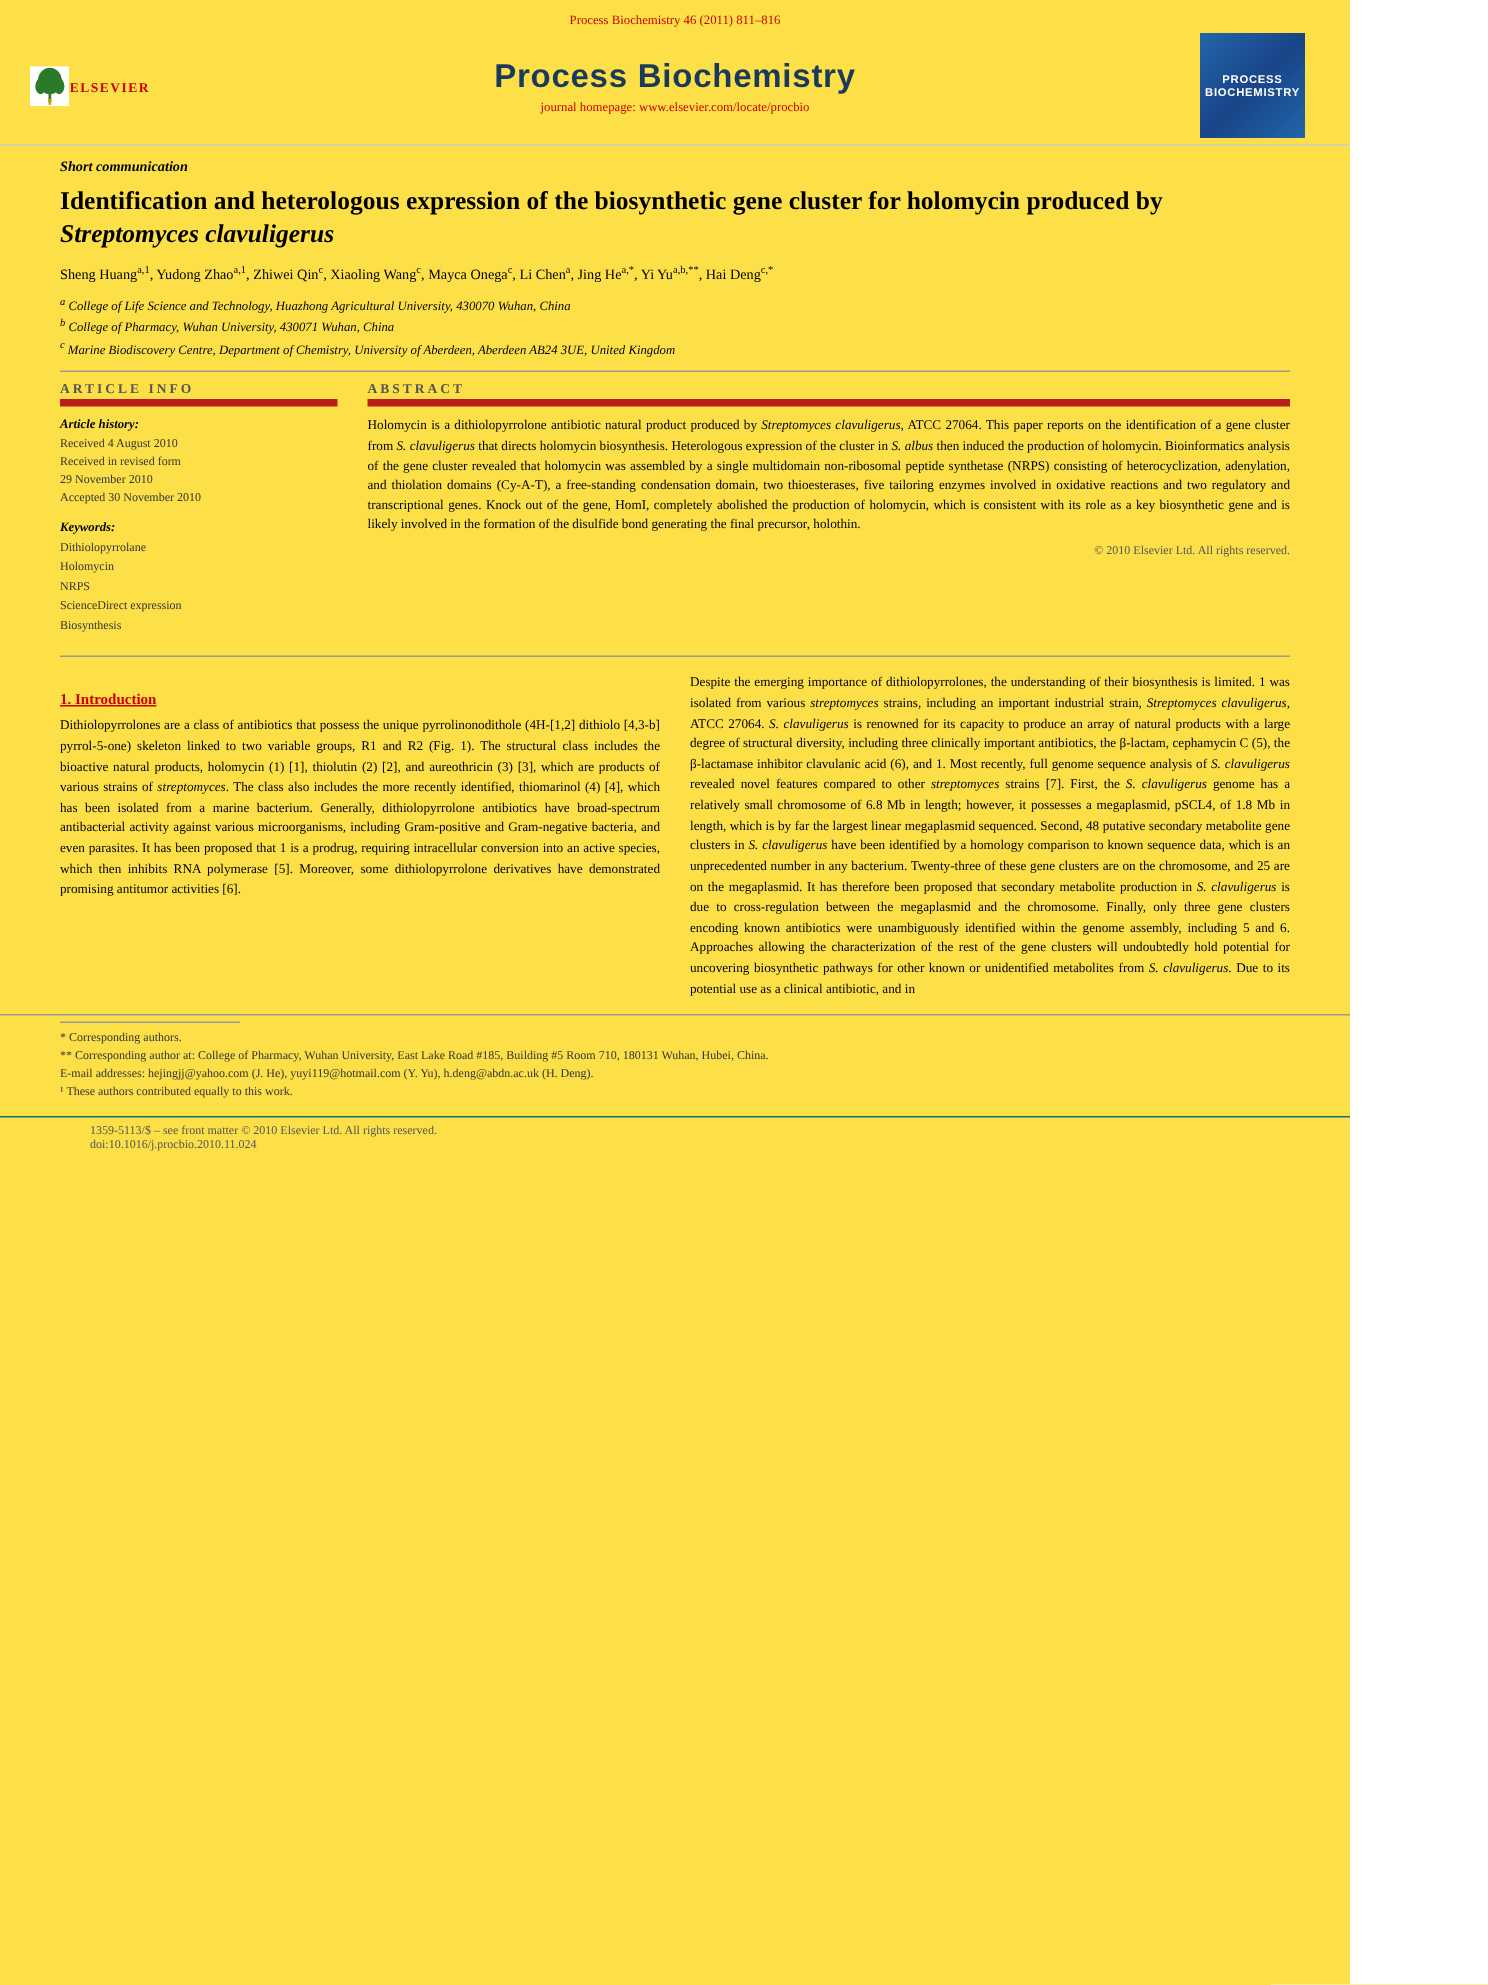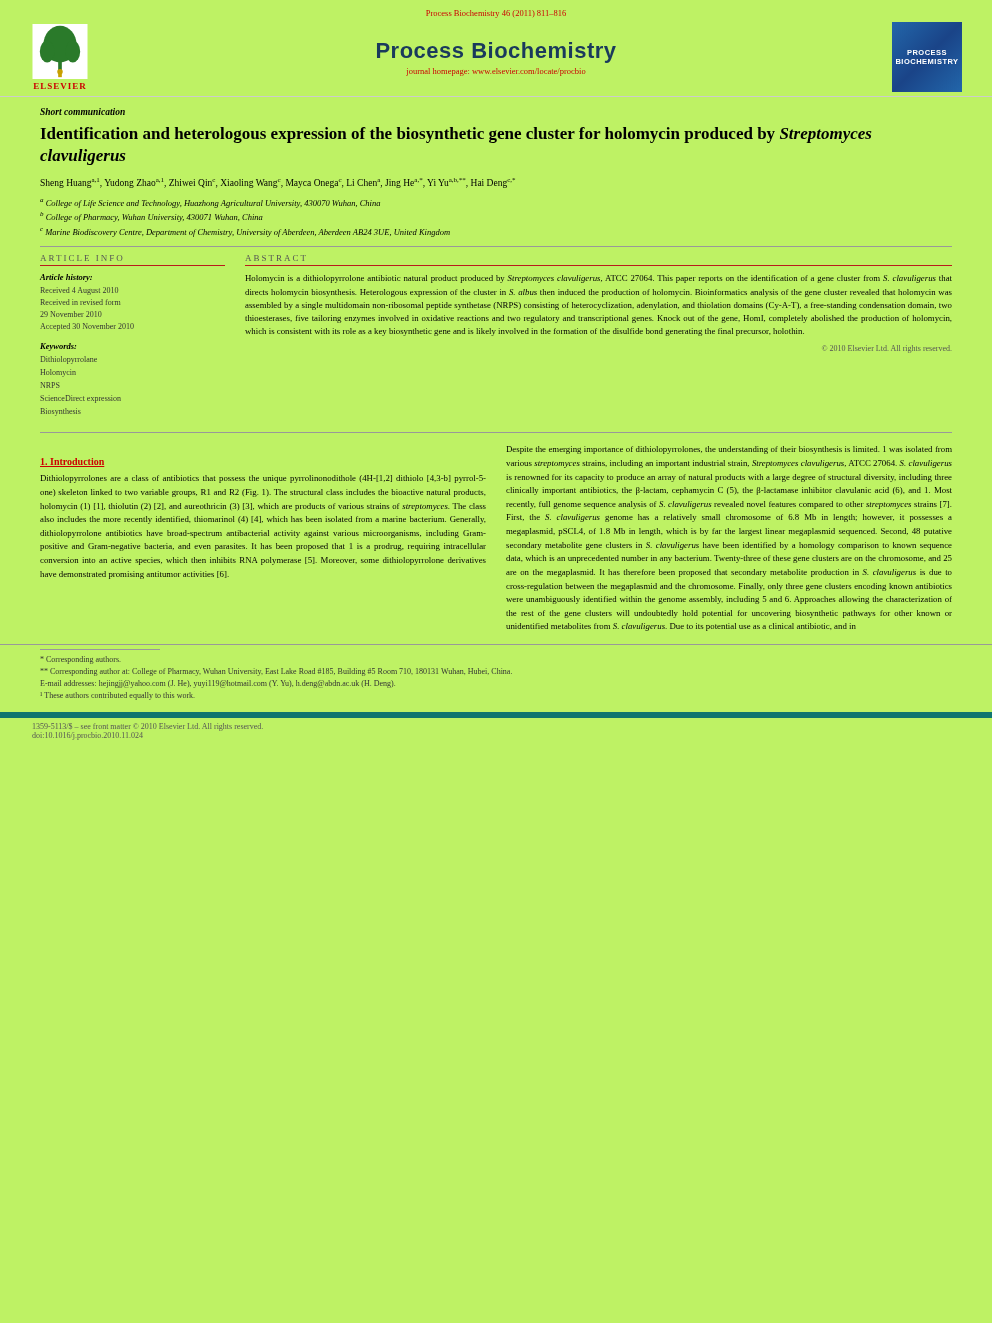--- a/index.html
+++ b/index.html
@@ -5,23 +5,23 @@
     * { box-sizing: border-box; margin: 0; padding: 0; }
     body {
       background: #fff;
       font-family: 'Times New Roman', Times, serif;
       font-size: 10px;
       color: #000;
       width: 992px;
       min-height: 1323px;
     }
     .page {
-      width: 992px;
+      width: 900px;
       min-height: 1323px;
-      background: #bef264;
+      background: #fde047;
       padding: 0;
     }
     
     .journal-header {
       display: flex;
       flex-direction: column;
       align-items: center;
       padding: 8px 20px 4px 20px;
       border-bottom: 1px solid #ccc;
       position: relative;
@@ -34,21 +34,21 @@
     }
     .journal-header-content {
       display: flex;
       align-items: center;
       width: 100%;
       justify-content: space-between;
     }
     .elsevier-logo {
       width: 80px;
       display: flex;
-      flex-direction: column;
+      flex-direction: row;
       align-items: center;
     }
     .elsevier-logo .logo-tree {
       width: 60px;
       height: 55px;
     }
     .elsevier-logo .elsevier-text {
       font-size: 9px;
       font-weight: bold;
       color: #c00;
@@ -166,26 +166,26 @@
     }
     .left-col {
       width: 185px;
       min-width: 185px;
     }
     .right-col {
       flex: 1;
     }
     .col-header {
       font-size: 9px;
-      font-weight: normal;
+      font-weight: bold;
       letter-spacing: 2px;
       text-transform: uppercase;
       color: #555;
       margin-bottom: 6px;
-      border-bottom: 1px solid #b91c1c;
+      border-bottom: 5px solid #b91c1c;
       padding-bottom: 2px;
     }
     .article-history-label {
       font-size: 8.5px;
       font-style: italic;
       margin-bottom: 3px;
       font-weight: bold;
     }
     .article-history-item {
       font-size: 8px;
@@ -248,24 +248,24 @@
     .footnote-section {
       padding: 4px 40px 10px 40px;
       border-top: 1px solid #999;
     }
     .footnote-line {
       font-size: 8px;
       line-height: 1.5;
       color: #333;
     }
     .bottom-bar {
-      padding: 4px 32px;
-      font-size: 8px;
-      color: #555;
-      border-top: 6px solid #0f766e;
+      padding: 4px 60px;
+      font-size: 8px;
+      color: #555;
+      border-top: 1px solid #0f766e;
     }
   </style>
 </head>
 <body>
 
 <div class="page">
 
   <div class="journal-header">
     <div class="journal-top-line">Process Biochemistry 46 (2011) 811–816</div>
     <div class="journal-header-content">

